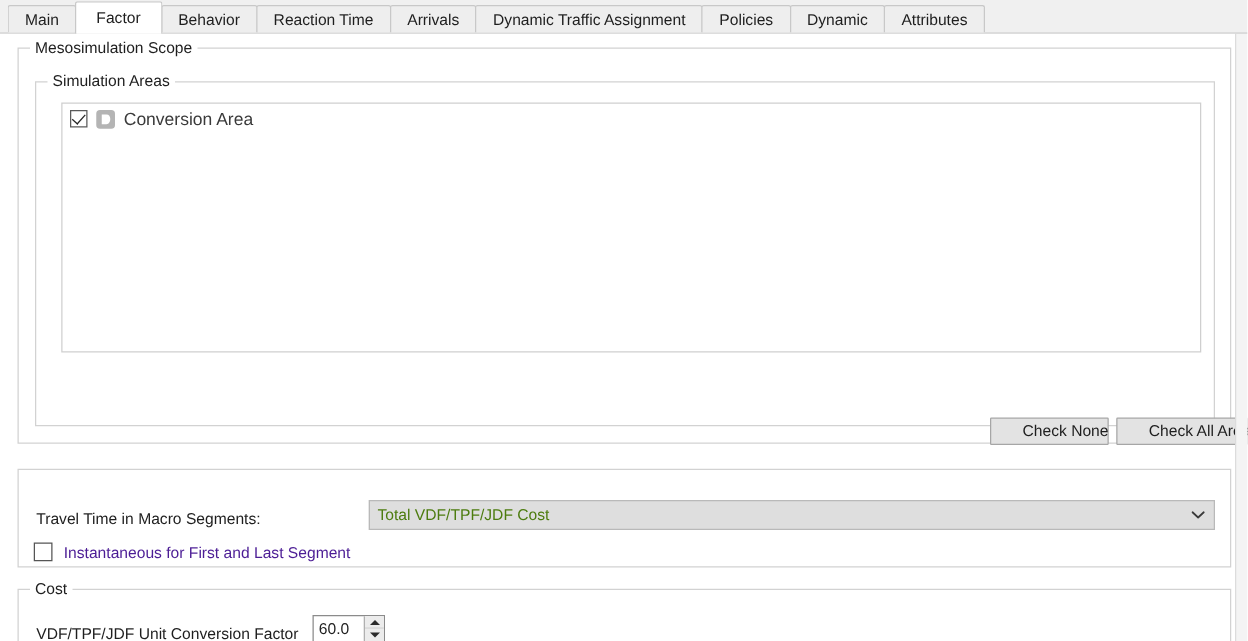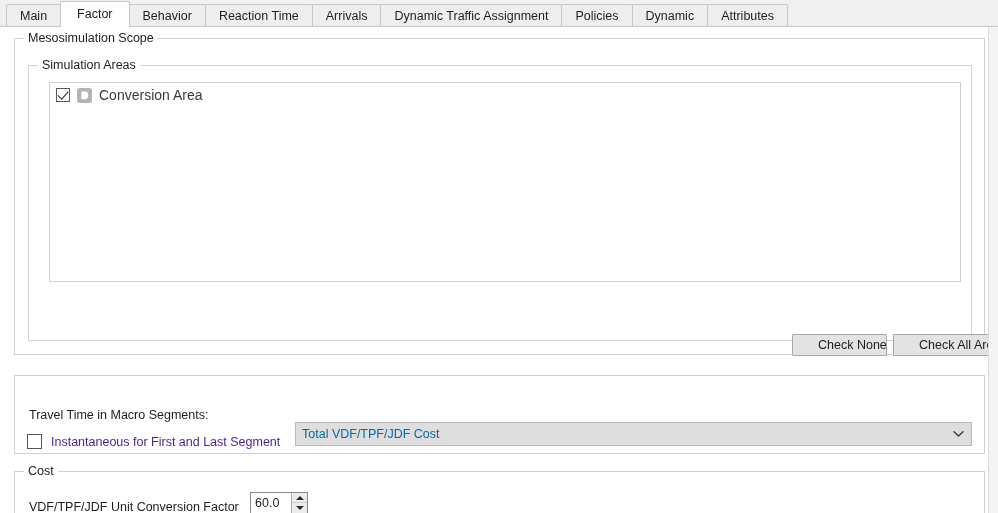--- a/index.html
+++ b/index.html
@@ -180,22 +180,21 @@
   .combo {
     position: absolute;
     left: 280px; top: 24px;
     width: 677px; height: 24px;
     background: #dedede;
     border: 1px solid #b9b9b9;
     display: flex;
     align-items: center;
     padding: 0 6px;
     font-size: 12.5px;
-    color: #0369a1;
-    margin-top: 22px;
+    color: #4d7c0f;
   }
   .combo .combo-text { flex: 1 1 auto; white-space: nowrap; overflow: hidden; }
   .combo .chev {
     width: 14px; height: 14px;
     flex: 0 0 auto;
     display: flex; align-items: center; justify-content: center;
   }
 
   .cb-row {
     position: absolute;

